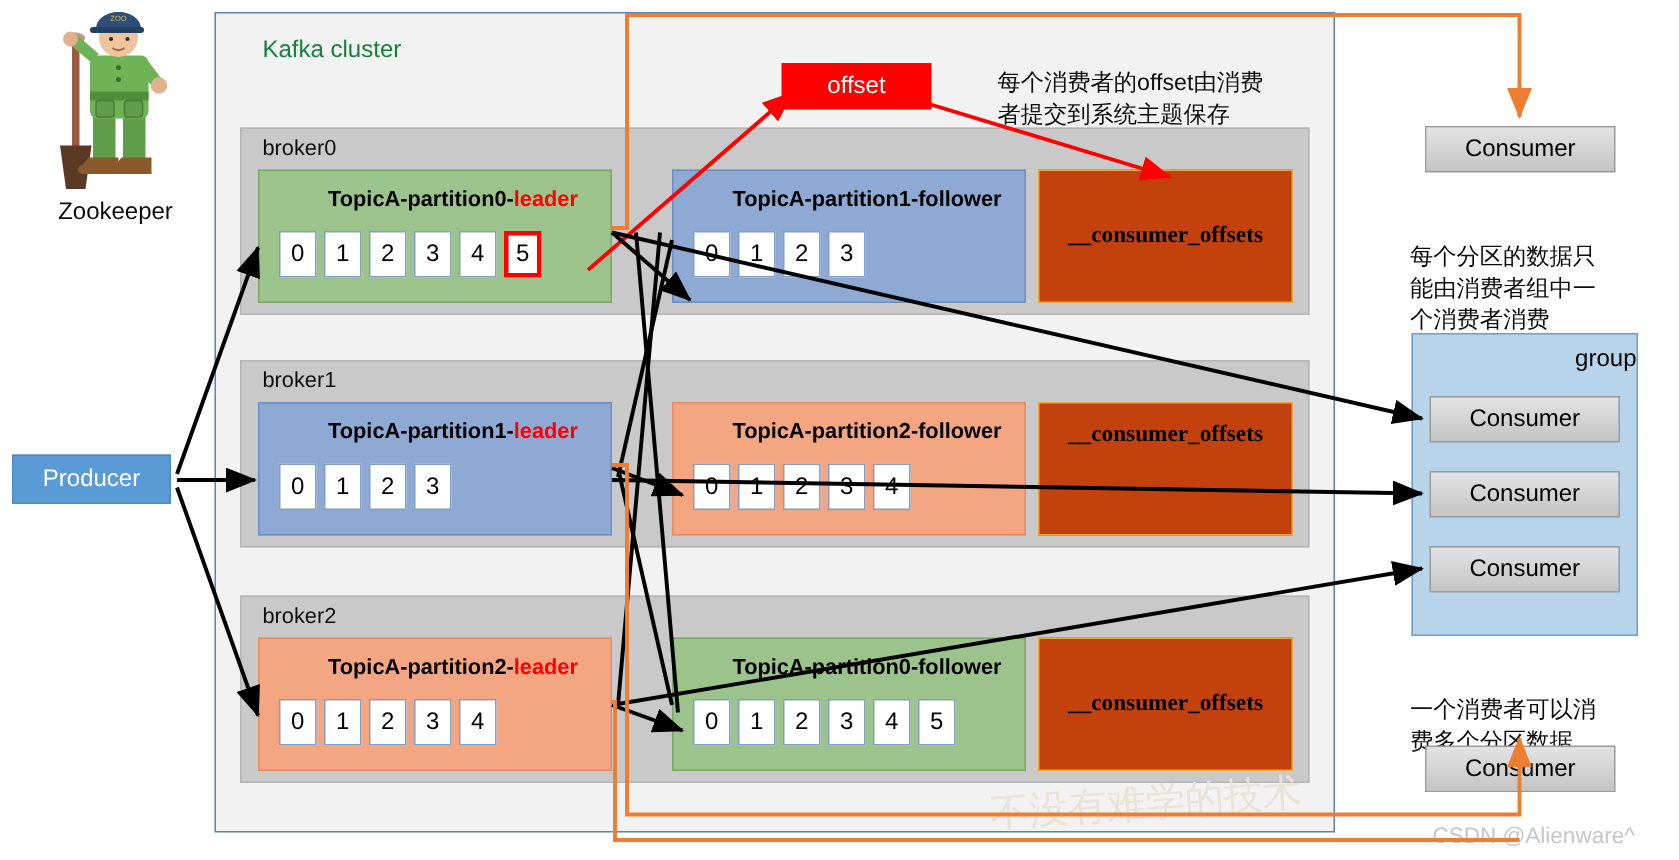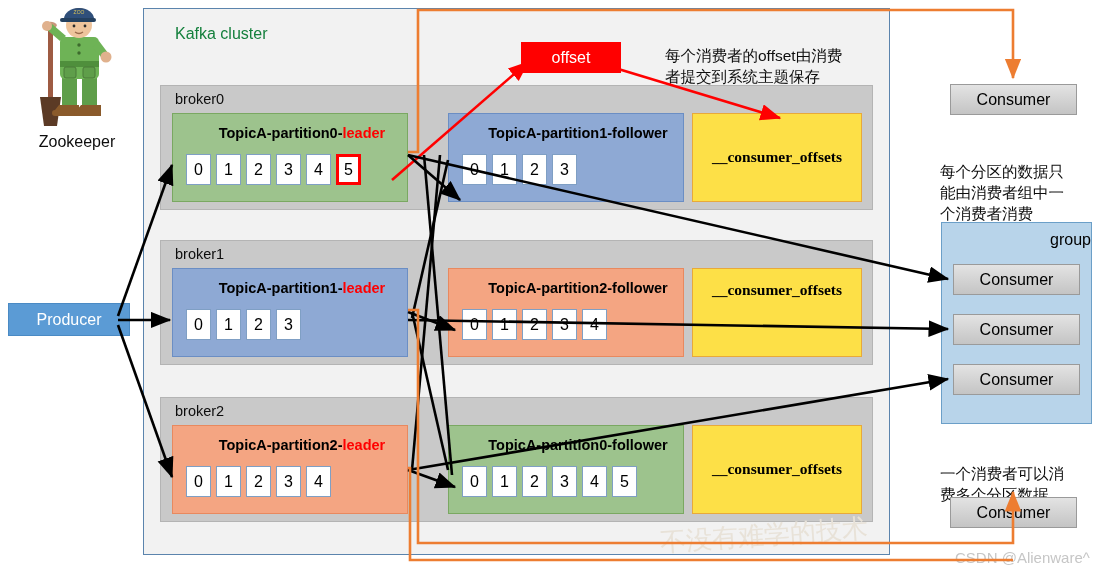--- a/index.html
+++ b/index.html
@@ -24,32 +24,32 @@
   .cells{position:absolute;display:flex;gap:5px;}
   .cell{width:25px;height:31px;background:#ffffff;border:1px solid #7f9fc4;
         display:flex;align-items:center;justify-content:center;
         font-size:16px;color:#000;box-sizing:border-box;}
   .cell.hl{border:3px solid #ff0000;}
 
   .green{background:#9dc38d;border-color:#7aa862;}
   .blue{background:#8ea9d4;border-color:#6b8ec4;}
   .salmon{background:#f4a582;border-color:#e8895f;}
 
-  .offsets{background:#fde047;border:1.5px solid #e8a93a;}
+  .offsets{background:#c2410c;border:1.5px solid #e8a93a;}
   .offsets-label{position:absolute;left:0;width:100%;text-align:center;
                  font-family:"Liberation Serif","DejaVu Serif",serif;
                  font-weight:bold;font-size:15.5px;color:#000;}
 
   
   #offsetbadge{left:521px;top:42px;width:100px;height:31px;background:#ff0000;
                color:#ffffff;font-size:16px;display:flex;align-items:center;
                justify-content:center;}
 
   
-  #producer{left:8px;top:303px;width:122px;height:33px;background:#5b9bd5;
+  #producer{left:8px;top:303px;width:106px;height:33px;background:#5b9bd5;
             border:1px solid #4a8ac4;color:#ffffff;font-size:16px;
             display:flex;align-items:center;justify-content:center;}
   #zk-label{left:22px;top:133px;width:110px;text-align:center;font-size:16px;color:#0d0d0d;}
   #zk-img{left:30px;top:5px;width:95px;height:125px;}
 
   
   .consumer{background:linear-gradient(#e3e3e3,#c4c4c4);
             border:1px solid #9a9a9a;display:flex;align-items:center;
             justify-content:center;font-size:16px;color:#000;}
   #group{left:941px;top:222px;width:151px;height:202px;

